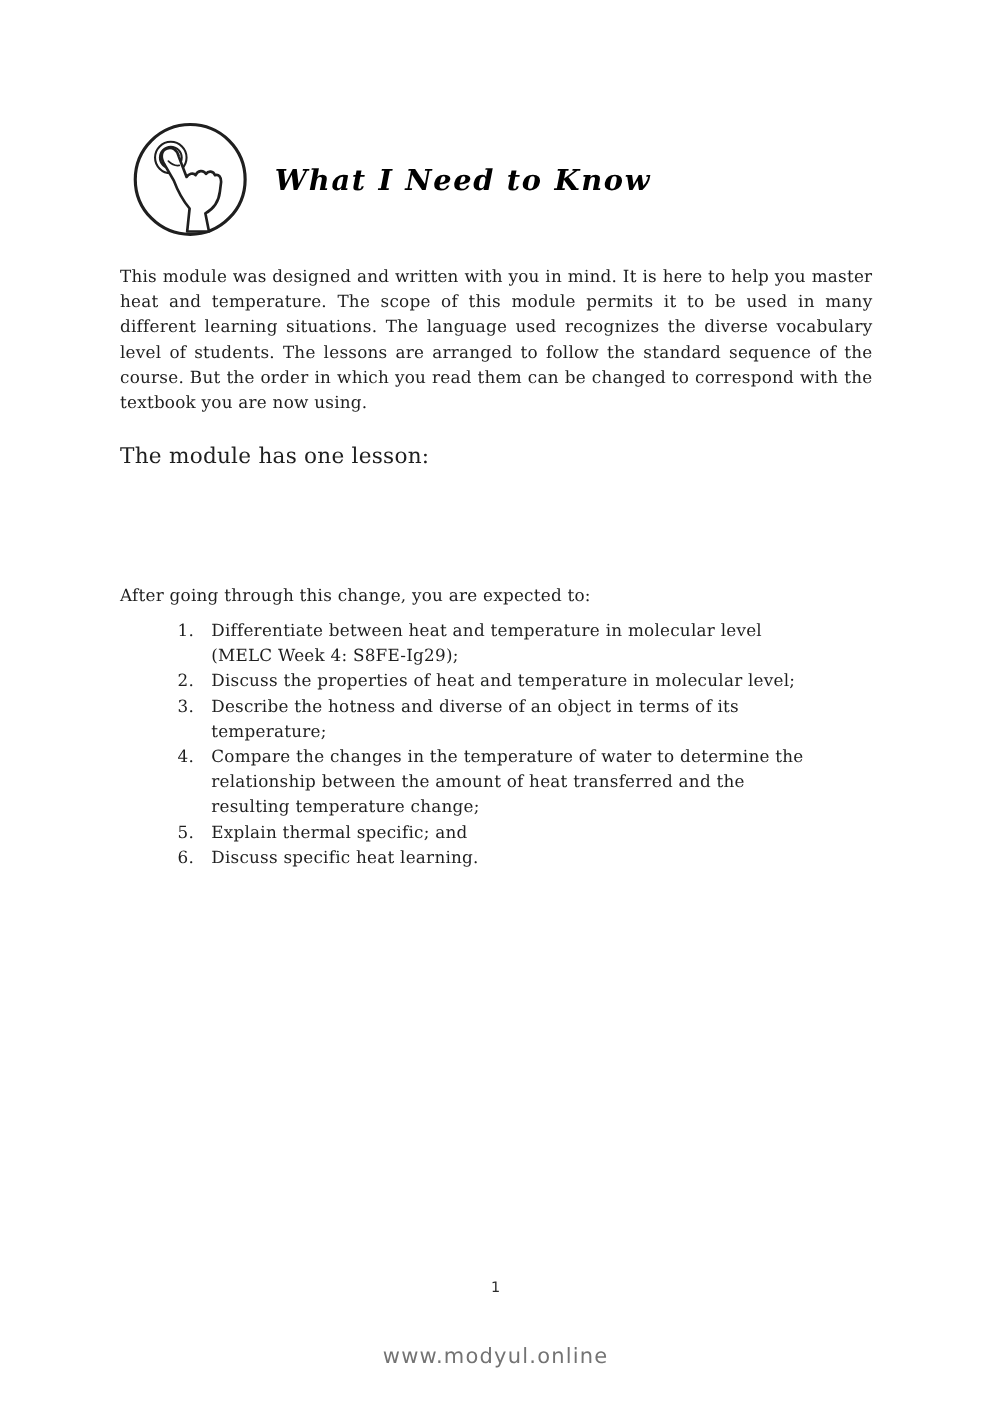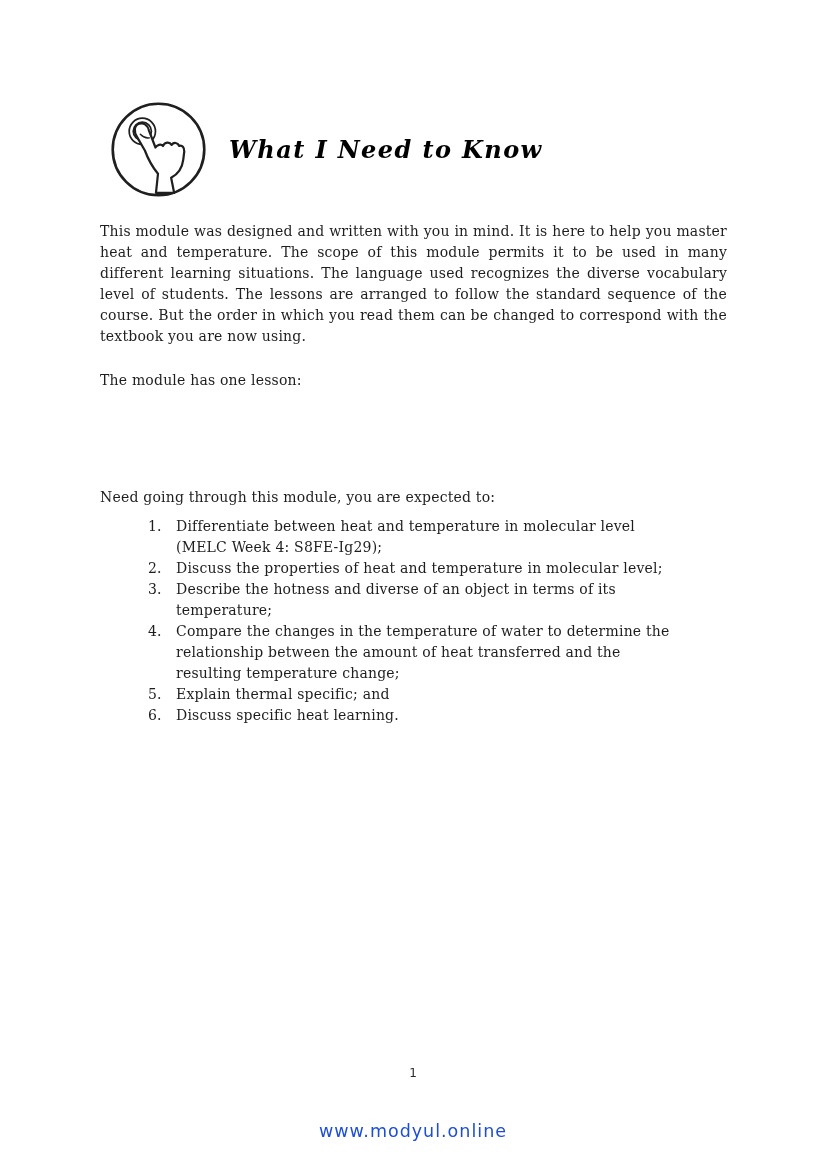--- a/index.html
+++ b/index.html
@@ -27,21 +27,21 @@
 
   .intro {
     position: absolute; top: 221px; left: 100px; width: 627px;
     font-size: 14px; line-height: 21px;
     text-align: justify;
     letter-spacing: 0.2px;
   }
 
   .lesson-intro {
     position: absolute; top: 370px; left: 100px;
-    font-size: 14px; line-height: 21px; letter-spacing: 0.2px;
+    font-size: 18px; line-height: 21px; letter-spacing: 0.2px;
   }
 
   .lesson-line {
     position: absolute; top: 429px; left: 128px;
     font-size: 14px; line-height: 21px; letter-spacing: 0.2px;
   }
   .lesson-line .bullet { display: inline-block; width: 22px; }
   .lesson-line .lesson-label { font-weight: bold; margin-right: 5px; }
 
   .objectives-intro {
@@ -68,21 +68,21 @@
     position: absolute; top: 1066px; left: 0; width: 826px;
     text-align: center;
     font-family: "DejaVu Sans", sans-serif;
     font-size: 12px; color: #2b2b2b;
   }
   .watermark {
     position: absolute; top: 1121px; left: 0; width: 826px;
     text-align: center;
     font-family: "DejaVu Sans", sans-serif;
     font-size: 17.5px; letter-spacing: 1px;
-    color: #1d4ed8;
+    color: #737373;
   }
 </style>
 </head>
 <body>
 
 <div class="page">
 
   <header class="header">
     <div class="icon-wrap">
       <svg viewBox="0 0 96 96" width="97" height="97" aria-hidden="true">
@@ -101,21 +101,21 @@
       </svg>
     </div>
     <h1 class="title">What I Need to Know</h1>
   </header>
 
   <p class="intro">This module was designed and written with you in mind. It is here to help you master heat and temperature. The scope of this module permits it to be used in many different learning situations. The language used recognizes the diverse vocabulary level of students. The lessons are arranged to follow the standard sequence of the course. But the order in which you read them can be changed to correspond with the textbook you are now using.</p>
 
   <p class="lesson-intro">The module has one lesson:</p>
 
 
-  <p class="objectives-intro">Need going through this module, you are expected to:</p>
+  <p class="objectives-intro">After going through this change, you are expected to:</p>
 
   <ol class="objectives">
     <li>
       <span class="num">1.</span>
       <span class="obj-text">Differentiate between heat and temperature in molecular level
 (MELC Week 4: S8FE-Ig29);</span>
     </li>
     <li>
       <span class="num">2.</span>
       <span class="obj-text">Discuss the properties of heat and temperature in molecular level;</span>

